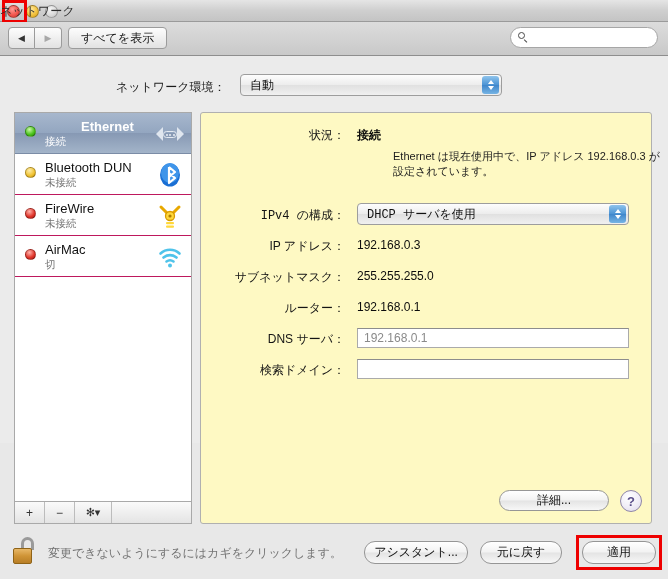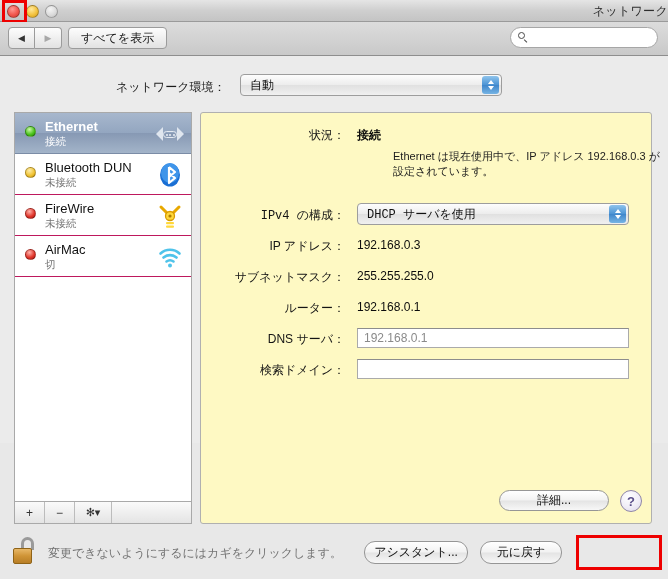--- a/index.html
+++ b/index.html
@@ -27,21 +27,21 @@
     width: 668px;
     height: 22px;
     background: linear-gradient(to bottom, #e5e5e5 0%, #cfcfcf 50%, #c4c4c4 100%);
     border-bottom: 1px solid #9a9a9a;
     box-sizing: border-box;
   }
   .win-title {
     position: absolute;
     left: 0; top: 3px;
     width: 668px;
-    text-align: right;
+    text-align: left;
     font-size: 12px;
     color: #2d2d2d;
     letter-spacing: 0.3px;
   }
   .traffic {
     position: absolute;
     left: 7px; top: 5px;
     display: flex;
     gap: 6px;
   }
@@ -254,21 +254,21 @@
   }
   .b-green  { background: radial-gradient(circle at 38% 28%, #c9f7a8 0%, #49c21a 60%, #2a8a0c 100%); }
   .b-yellow { background: radial-gradient(circle at 38% 28%, #fdecab 0%, #f0c231 60%, #c08c0a 100%); }
   .b-red    { background: radial-gradient(circle at 38% 28%, #ffb3ab 0%, #e0342a 60%, #a21a12 100%); }
   .svc .sname {
     position: absolute;
     left: 30px; top: 6px;
     font-size: 13px;
     color: #111;
   }
-  .svc.selected .sname { color: #ffffff; font-weight: bold; }
+  .svc.selected .sname { color: #ffffff; font-weight: bold; margin-left: 36px; }
   .svc .sstate {
     position: absolute;
     left: 30px; top: 22px;
     font-size: 10.5px;
     color: #737373;
   }
   .svc.selected .sstate { color: #ffffff; }
   .svc .sicon {
     position: absolute;
     right: 8px; top: 8px;
@@ -650,15 +650,16 @@
     </div>
 
     <div class="lock">
       <span class="shackle"></span>
       <span class="body"></span>
     </div>
     <div class="locktext">変更できないようにするにはカギをクリックします。</div>
 
     <div class="capsule" id="btn-assistant">アシスタント...</div>
     <div class="capsule" id="btn-revert">元に戻す</div>
+    <div class="capsule" id="btn-apply">適用</div>
     <div class="apply-highlight"></div>
   </div>
 </div>
 
 </body></html>

